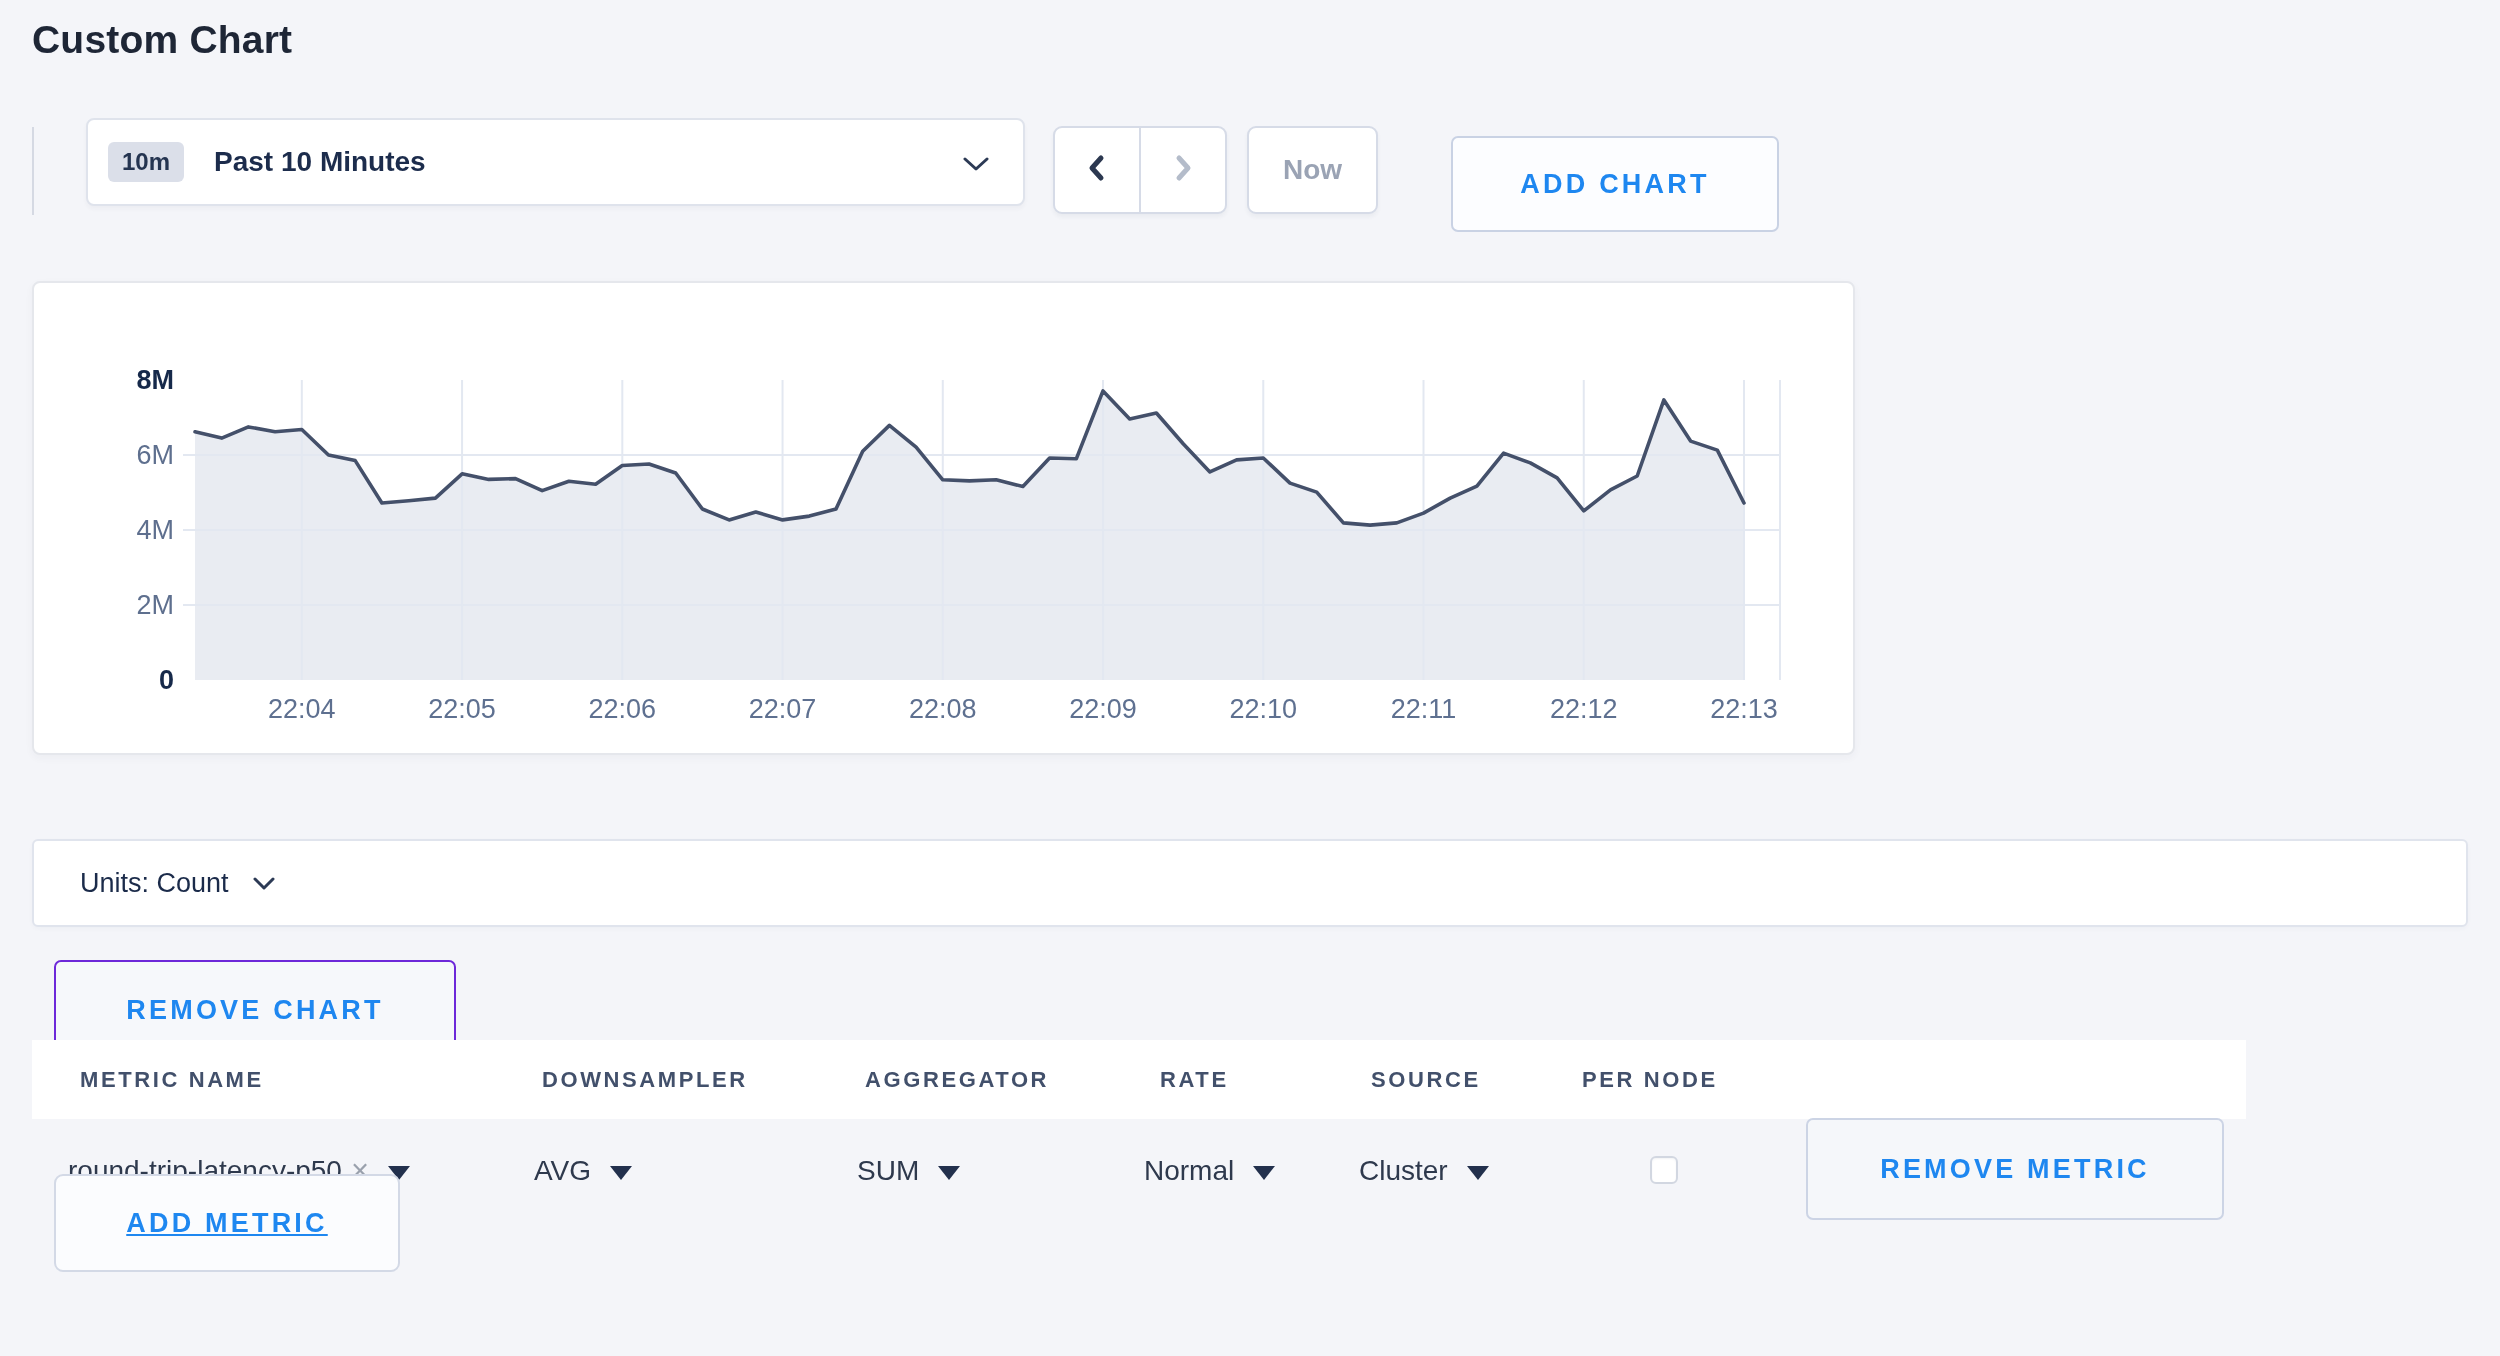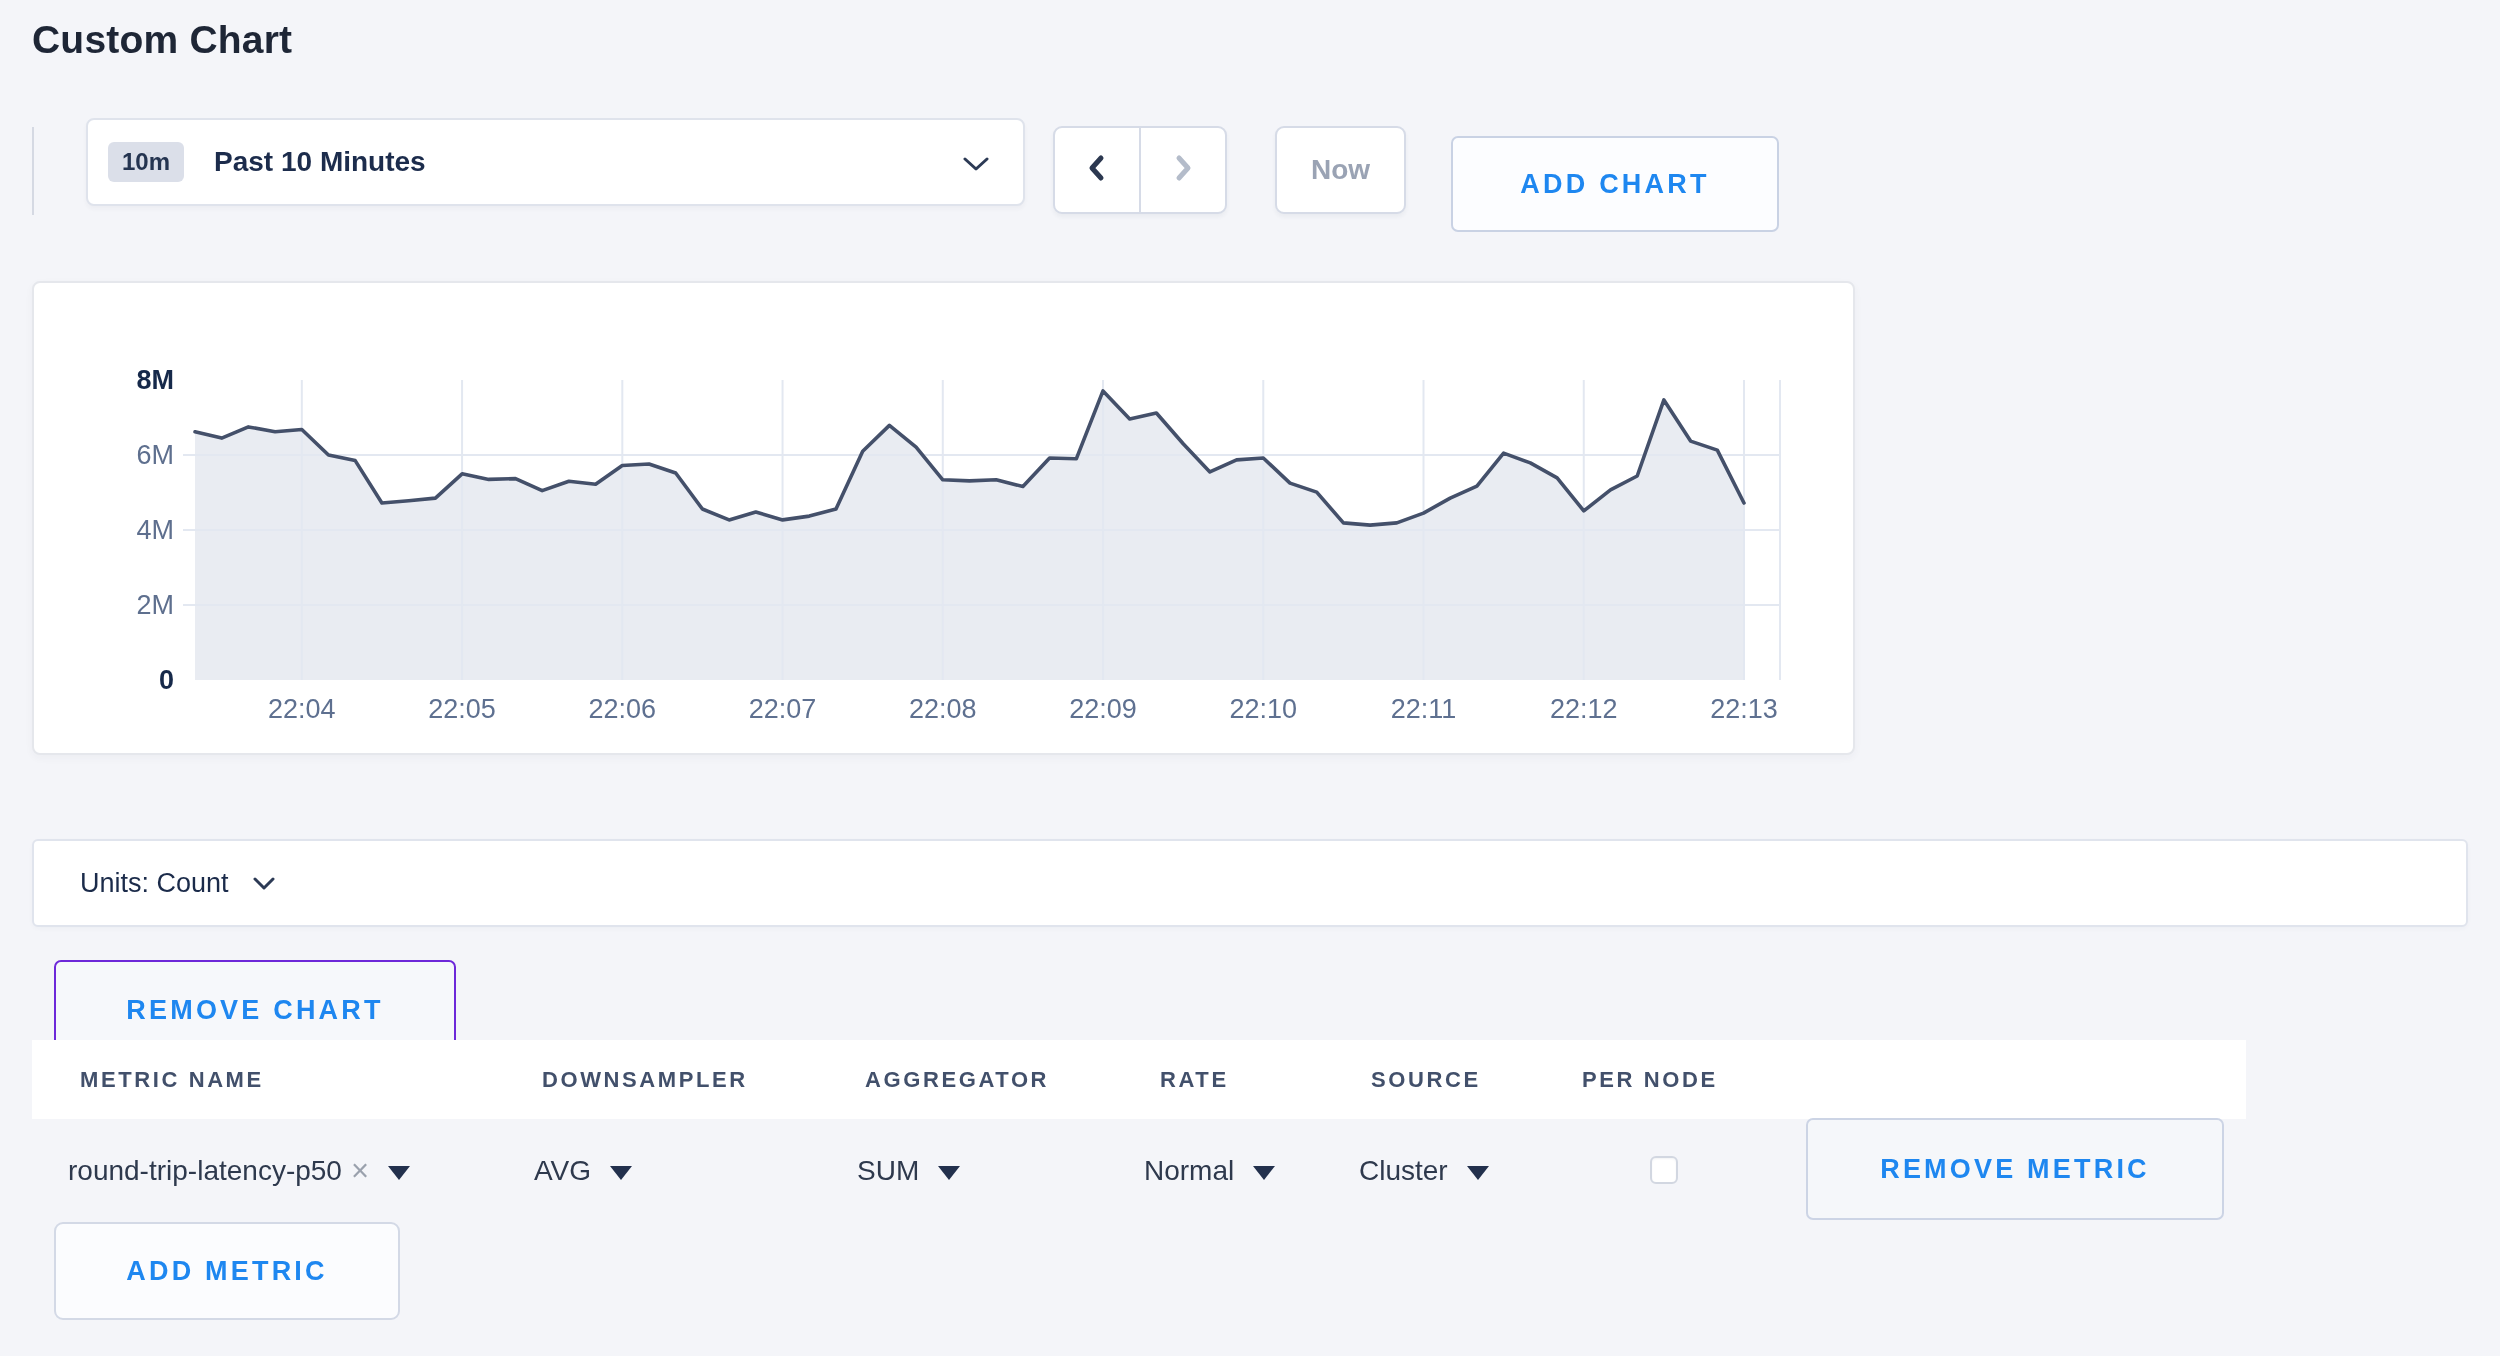--- a/index.html
+++ b/index.html
@@ -34,21 +34,20 @@
     display:flex;box-shadow:0 3px 4px rgba(40,50,80,.05);overflow:hidden;
   }
   .seg-half{flex:1;display:flex;align-items:center;justify-content:center;cursor:pointer;}
   .seg-half.first{border-right:2px solid #d6dbe7;}
   .btn-now{
     left:1247px;top:126px;width:131px;height:88px;background:#fff;
     border:2px solid #d6dbe7;border-radius:9px;box-sizing:border-box;
     display:flex;align-items:center;justify-content:center;
     font-size:28px;font-weight:700;color:#9aa3b4;cursor:default;
     box-shadow:0 3px 4px rgba(40,50,80,.05);
-    margin-left:28px;
   }
   .btn-blue{
     display:flex;align-items:center;justify-content:center;box-sizing:border-box;
     color:#1e87f0;font-weight:600;letter-spacing:3.2px;cursor:pointer;
     border-radius:7px;
   }
   .btn-add-chart{
     left:1451px;top:136px;width:328px;height:96px;font-size:27px;
     background:#fcfdff;border:2px solid #c9d2e4;
   }
@@ -94,22 +93,22 @@
   .checkbox{
     position:absolute;left:1618px;top:37px;width:28px;height:28px;background:#fff;
     border:2px solid #d2d7e1;border-radius:6px;box-sizing:border-box;cursor:pointer;
     box-shadow:inset 0 1px 2px rgba(40,50,80,.06);
   }
   .btn-remove-metric{
     position:absolute;left:1774px;top:-1px;width:418px;height:102px;font-size:27px;
     background:#f5f7fa;border:2px solid #ccd4e5;
   }
   .btn-add-metric{
-    left:54px;top:1222px;width:346px;height:98px;font-size:27px;
-    background:#fbfcfe;border:2px solid #d3d9e6;border-radius:9px;
+    left:54px;top:1174px;width:346px;height:98px;font-size:27px;
+    background:#fbfcfe;border:2px solid #d3d9e6;border-radius:9px;text-decoration:underline;
   }
 </style>
 </head>
 <body>
 
 <div class="abs page-title">Custom Chart</div>
 
 <div class="abs tb-divider"></div>
 
 <div class="abs time-select">

